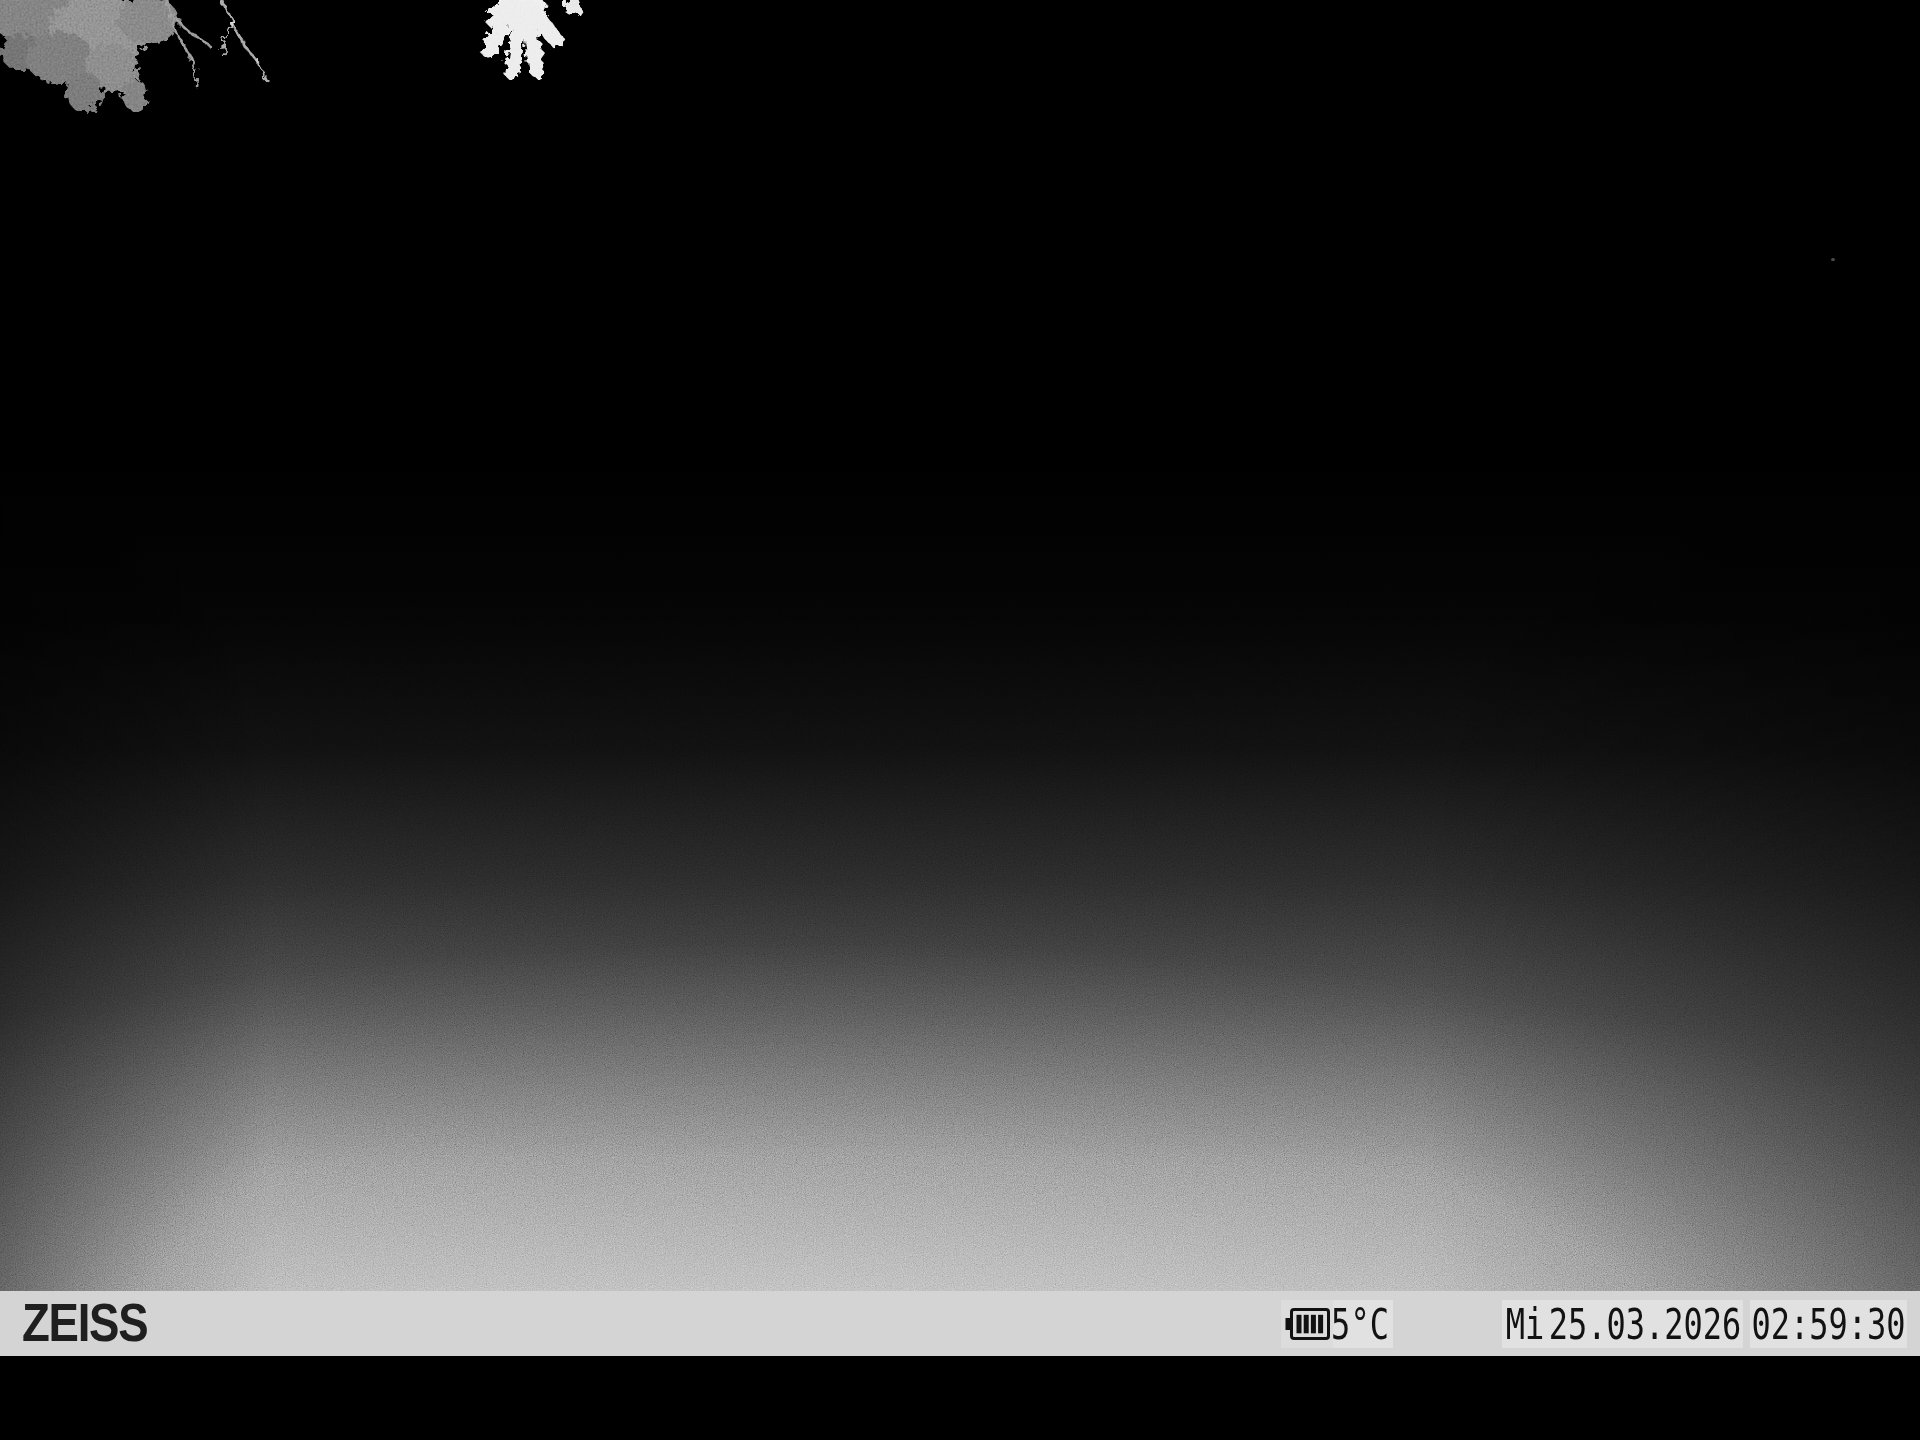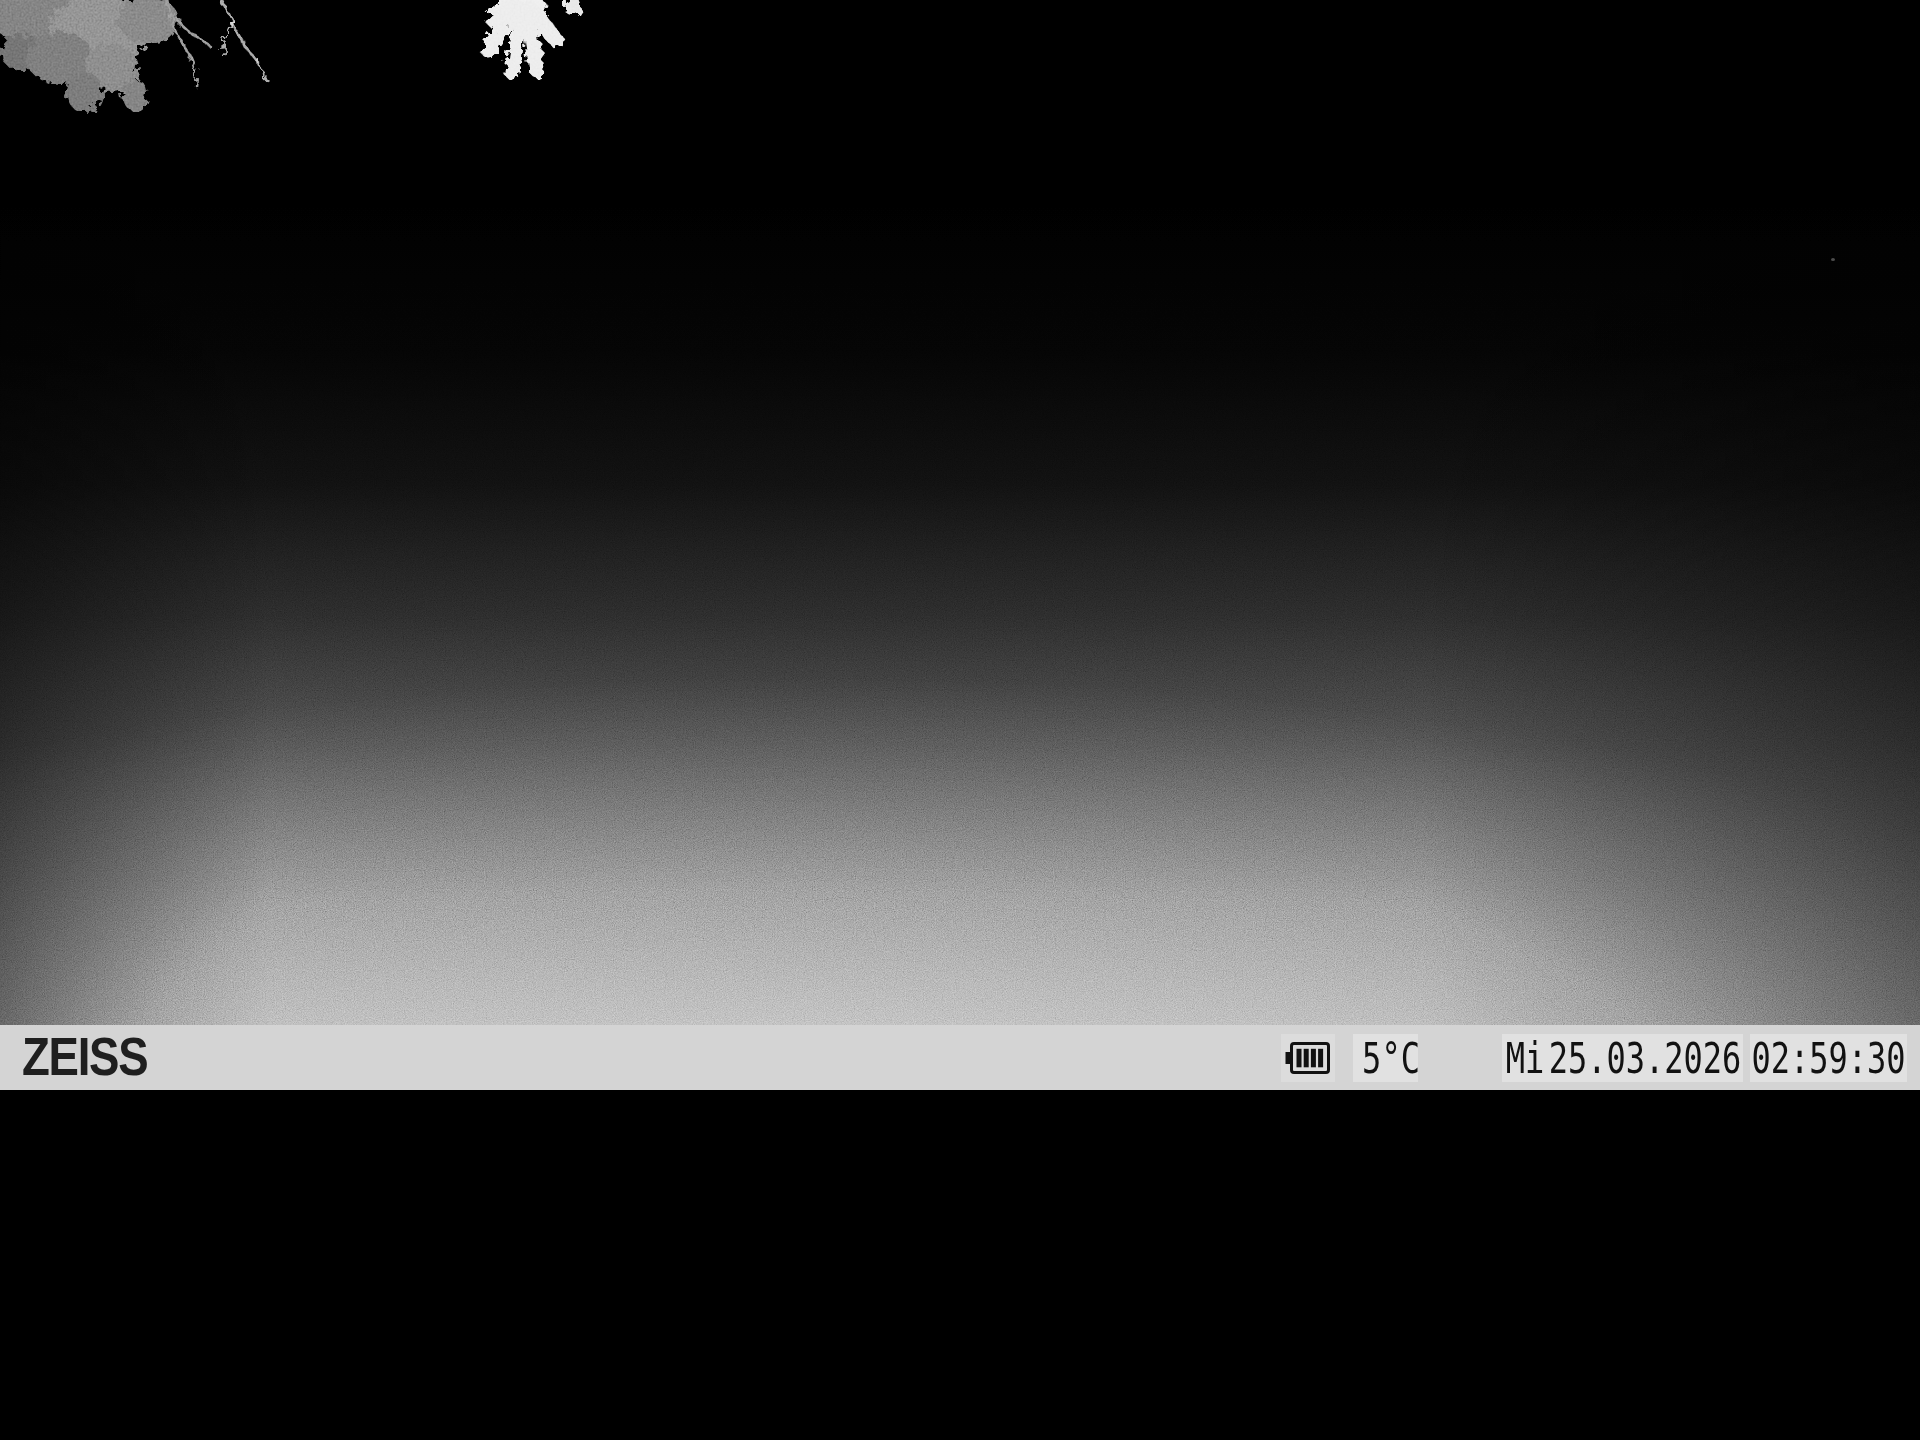--- a/index.html
+++ b/index.html
@@ -1,17 +1,17 @@
 <!DOCTYPE html>
 <html><head>
 <meta charset="utf-8">
 <style>
   html,body { margin:0; padding:0; background:#000; }
   .scene {
-    position:relative; width:1920px; height:1090px;
+    position:relative; width:1920px; height:1356px;
     background:#0c4a6e; overflow:hidden;
     font-family:"Liberation Sans", sans-serif;
   }
   
   .sky { position:absolute; left:0; top:0; right:0; height:700px; background:#000; }
   .ground {
     position:absolute; left:0; right:0; bottom:65px; height:820px;
     background:
       linear-gradient(to right, rgba(0,0,0,.50) 0%, rgba(0,0,0,0) 14%, rgba(0,0,0,0) 74%, rgba(0,0,0,.48) 100%),
       radial-gradient(ellipse 125% 88% at 42% 112%, rgba(255,255,255,.26), rgba(255,255,255,0) 62%),
@@ -42,21 +42,21 @@
     height:48px; background:#e1e1e1;
     display:flex; align-items:center; justify-content:center;
   }
   .osd-text {
     display:inline-block; transform:scaleY(1.32);
     font-family:"DejaVu Sans Mono","Liberation Mono",monospace;
     font-size:32px; color:#121212; white-space:nowrap;
   }
   .cell-battery { left:1281px; width:54px; background:#dcdcdc; }
   .cell-moon    { left:1353px; width:40px; }
-  .cell-temp    { left:1364px; width:54px; }
+  .cell-temp    { left:1333px; width:54px; }
   .cell-day     { left:1494px; width:46px;margin-left:8px; }
   .cell-date    { left:1547px; width:196px; }
   .cell-time    { left:1750px; width:157px; }
   .moon-shape {
     width:16px; height:32px; background:#0f0f0f;
     border-radius:0 16px 16px 0;
   }
 </style>
 </head>
 <body>

